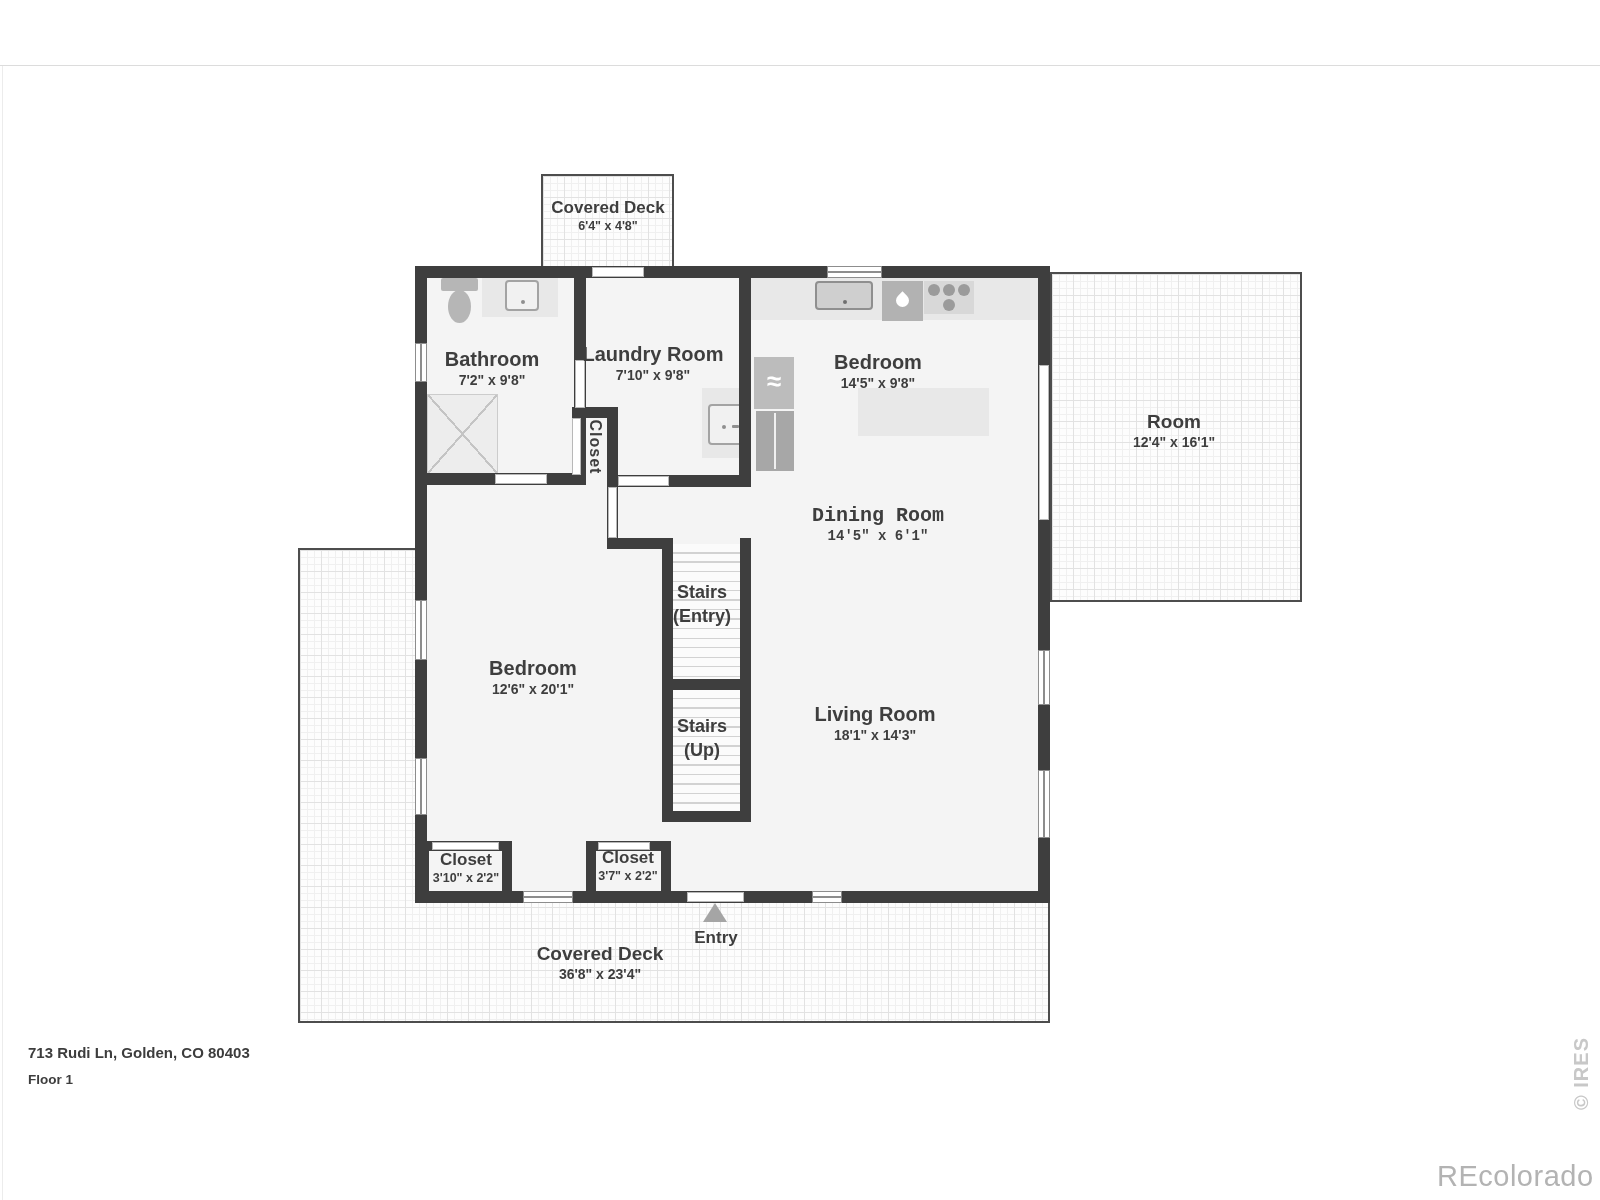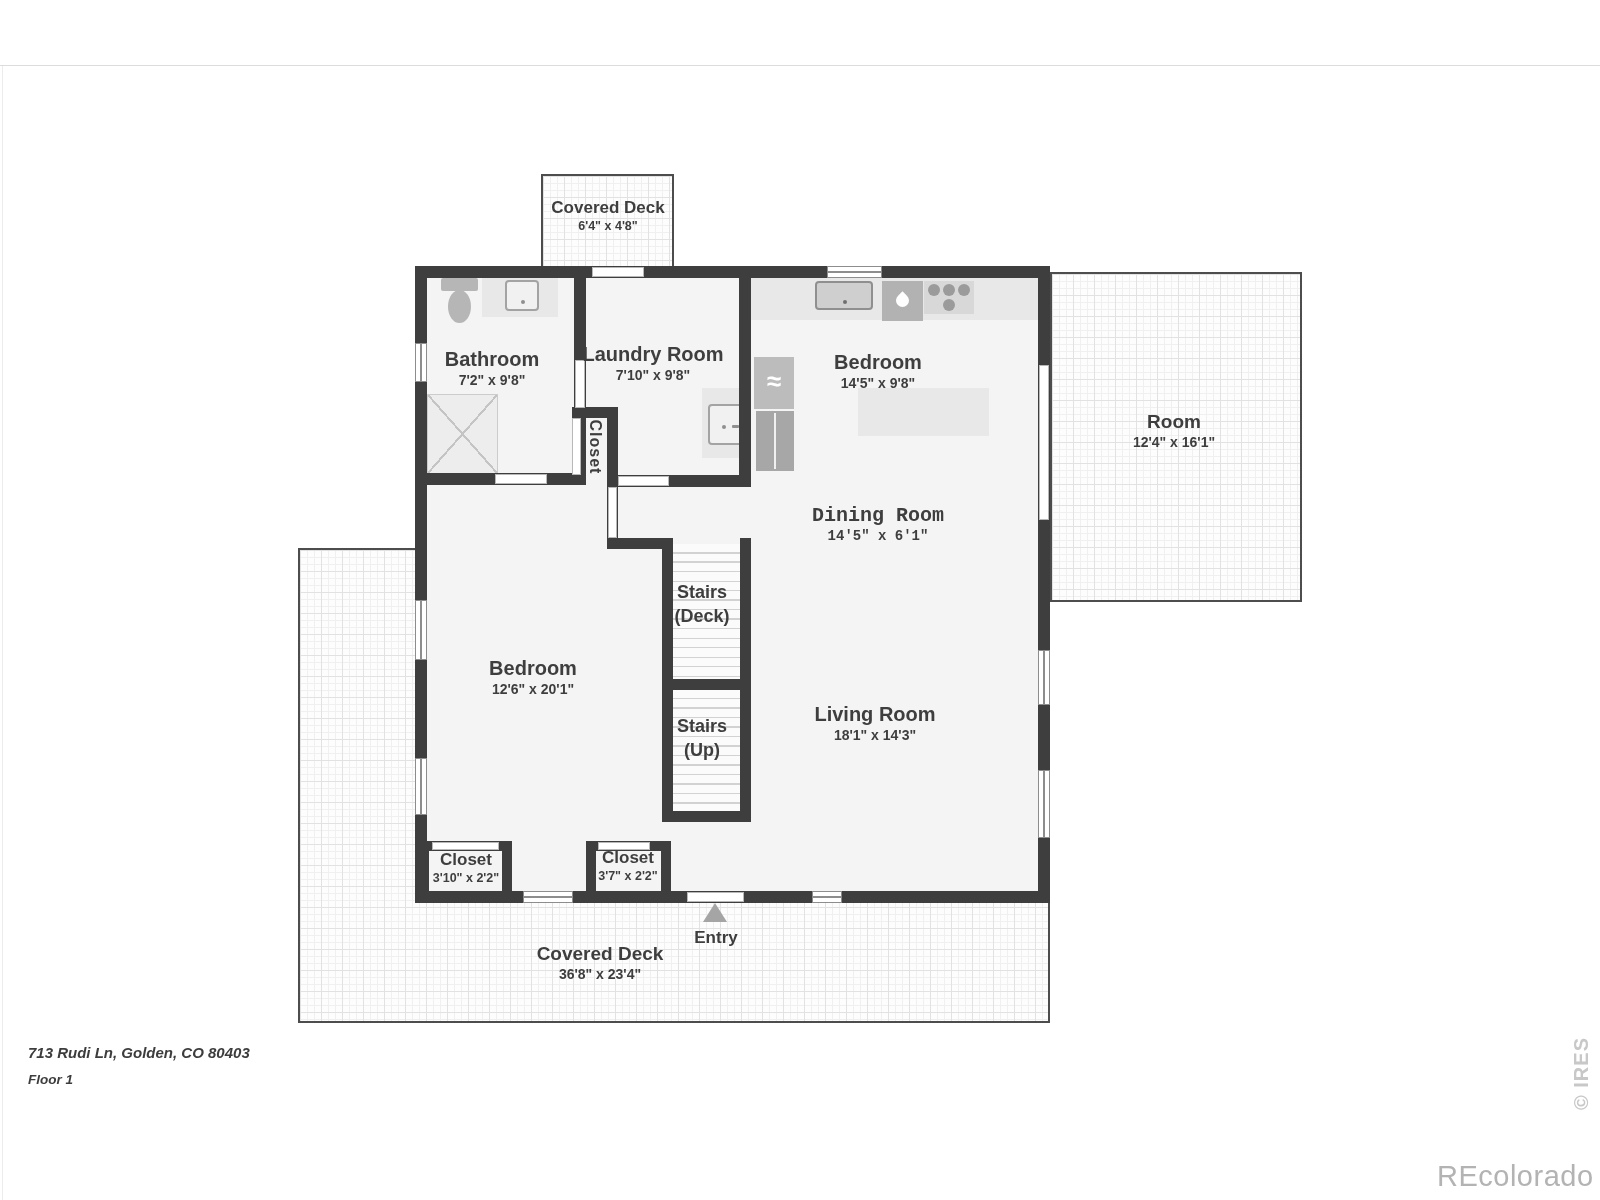--- a/index.html
+++ b/index.html
@@ -45,21 +45,21 @@
   .vlabel{position:absolute;transform:translate(-50%,-50%);writing-mode:vertical-rl;
           color:#3e3e3e;font-weight:700;font-size:16px;letter-spacing:1px;z-index:30;}
   
   .sinkbox{background:#f1f1f1;border:2px solid #a3a3a3;border-radius:4px;}
   .dot{position:absolute;background:#8f8f8f;border-radius:50%;}
   .burner{width:12px;height:12px;border-radius:50%;background:#9b9b9b;}
   .drop{position:absolute;width:13px;height:13px;background:#ffffff;
         border-radius:0 50% 50% 50%;transform:rotate(45deg);}
   .tri-up{width:0;height:0;border-left:12px solid transparent;border-right:12px solid transparent;
           border-bottom:19px solid #a5a5a5;}
-  .footer-strong{color:#3d3d3d;font-weight:700;font-style:italic;}
+  .footer-strong{color:#3d3d3d;font-weight:700;}
   .watermark{color:#b3b3b3;font-size:29px;letter-spacing:0.5px;}
   .ires{color:#c8c8c8;font-weight:700;font-size:20px;text-align:center;letter-spacing:1px;}
 </style>
 </head>
 <body>
 
 <div id="stage">
 
   <div class="abs divider-h" style="left:0;top:65px;width:1600px;height:1px;"></div>
   <div class="abs divider-v" style="left:2px;top:66px;width:1px;height:1134px;"></div>
@@ -172,21 +172,21 @@
   <div class="label deckL" style="left:1174px;top:410px;">
     <div class="lname">Room</div>
     <div class="ldims">12'4" x 16'1"</div>
   </div>
   <div class="label" style="left:878px;top:504px;font-family:Liberation Mono, monospace;">
     <div class="lname">Dining Room</div>
     <div class="ldims">14'5" x 6'1"</div>
   </div>
   <div class="label stairsL" style="left:702px;top:580px;">
     <div class="lname">Stairs</div>
-    <div class="ldims">(Deck)</div>
+    <div class="ldims">(Entry)</div>
   </div>
   <div class="label stairsL" style="left:702px;top:714px;">
     <div class="lname">Stairs</div>
     <div class="ldims">(Up)</div>
   </div>
   <div class="label" style="left:533px;top:657px;">
     <div class="lname">Bedroom</div>
     <div class="ldims">12'6" x 20'1"</div>
   </div>
   <div class="label" style="left:875px;top:703px;">

